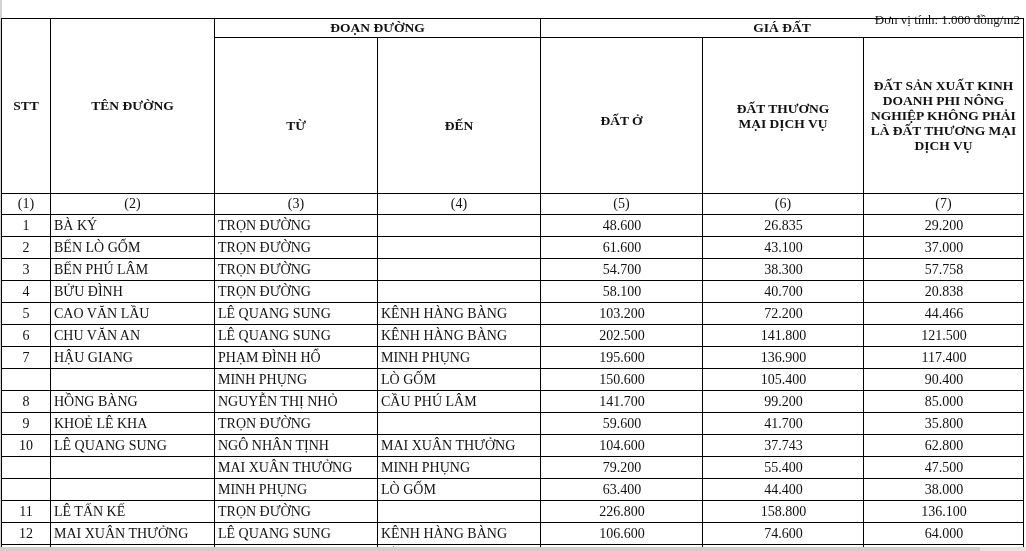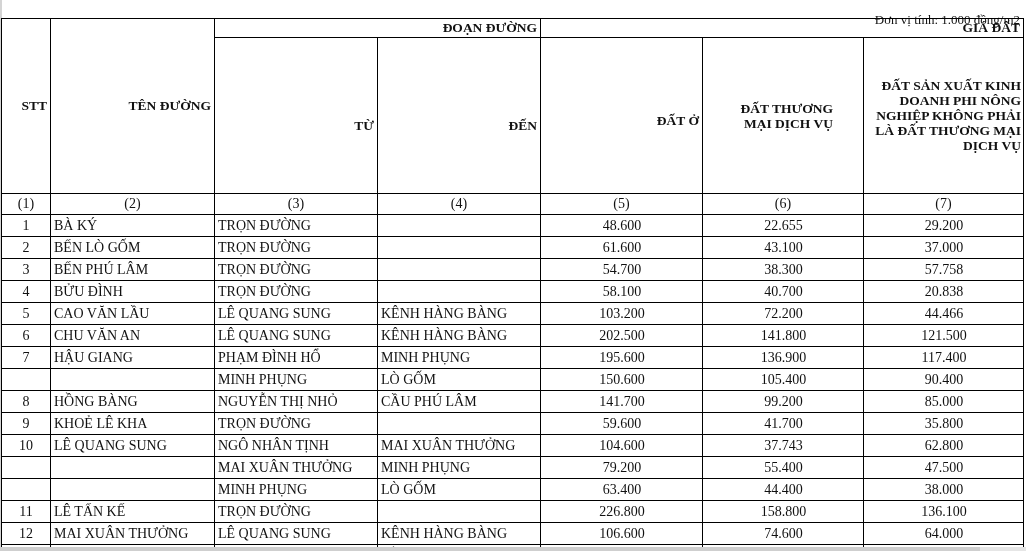--- a/index.html
+++ b/index.html
@@ -3,21 +3,21 @@
 <meta charset="utf-8">
 <style>
   html, body { margin: 0; padding: 0; background: #ffffff; }
   body { width: 1026px; height: 551px; overflow: hidden; position: relative;
          font-family: "Liberation Serif", "DejaVu Serif", serif; color: #111; }
   .left-edge { position: absolute; left: 0; top: 0; width: 2px; height: 551px; background: #d4d4d4; }
   .unit { position: absolute; right: 6px; top: 12px; font-size: 13px; }
   table { position: absolute; left: 1px; top: 18px; border-collapse: collapse; table-layout: fixed; }
   td, th { border: 1px solid #000; padding: 0 3px; font-size: 14px; line-height: 20px; height: 21px;
            white-space: nowrap; overflow: hidden; }
-  th { font-weight: bold; font-size: 13.5px; text-align: right; vertical-align: middle; }
+  th { font-weight: bold; font-size: 13.5px; text-align: center; vertical-align: middle; }
   th.wrap { white-space: normal; line-height: 15px; }
   .num-row td { text-align: center; height: 20px; }
   td.stt { text-align: center; }
   td.val { text-align: center; padding-right: 2px; }
   .bottom-bar { position: absolute; left: 0; bottom: 0; width: 1026px; height: 4px; background: #e6e6e6; }
   .bottom-bar .thumb { position: absolute; left: 0; top: 0; width: 980px; height: 4px; background: #cfcfcf; }
 </style>
 </head>
 <body>
 
@@ -58,21 +58,21 @@
       <td>(7)</td>
     </tr>
   </thead>
   <tbody id="rows">
       <tr>
         <td class="stt">1</td>
         <td>BÀ KÝ</td>
         <td>TRỌN ĐƯỜNG</td>
         <td></td>
         <td class="val">48.600</td>
-        <td class="val">22.655</td>
+        <td class="val">26.835</td>
         <td class="val">29.200</td>
       </tr>
       <tr>
         <td class="stt">2</td>
         <td>BẾN LÒ GỐM</td>
         <td>TRỌN ĐƯỜNG</td>
         <td></td>
         <td class="val">61.600</td>
         <td class="val">43.100</td>
         <td class="val">37.000</td>

